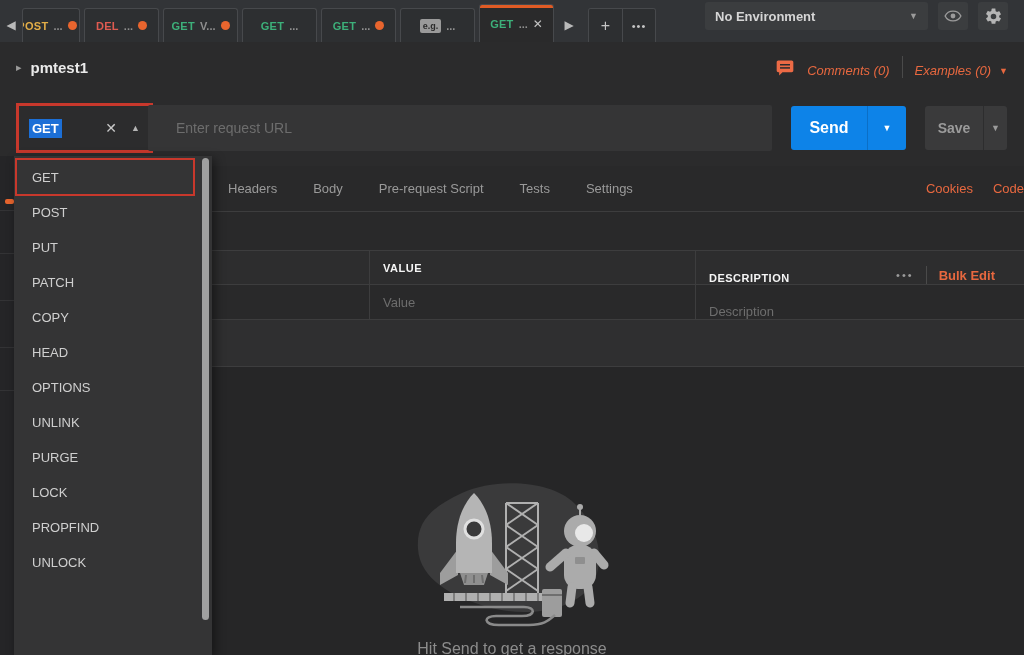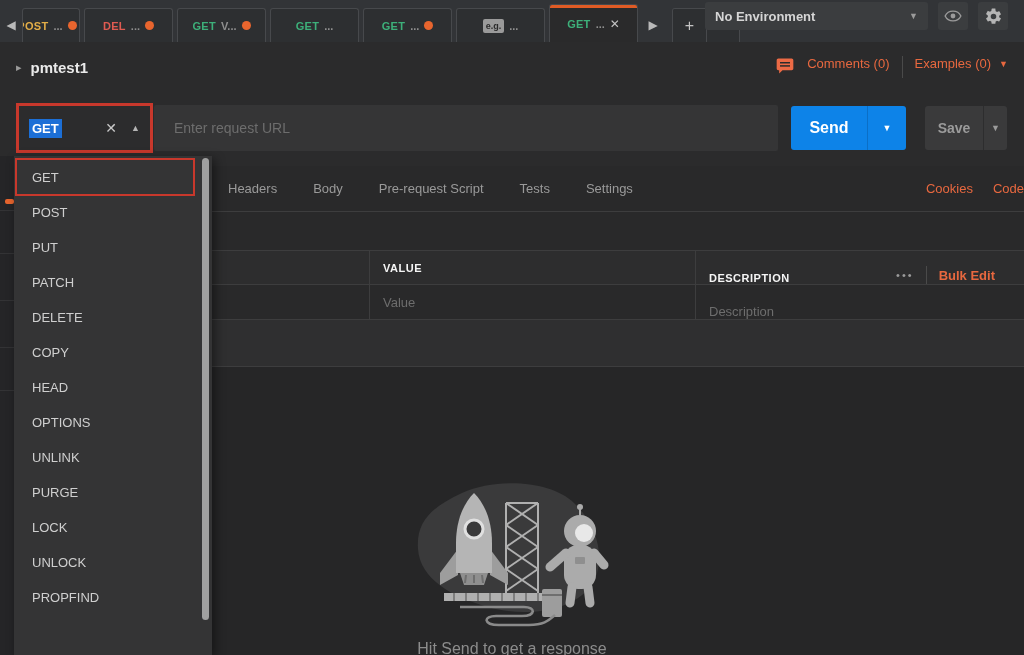--- a/index.html
+++ b/index.html
@@ -5,21 +5,21 @@
   * { margin:0; padding:0; box-sizing:border-box; }
   html,body { width:1024px; height:655px; overflow:hidden; background:#29292a;
               font-family:"Liberation Sans", sans-serif; }
   .app { position:relative; width:1024px; height:655px; background:#29292a; overflow:hidden; }
 
   
   .topbar { position:absolute; left:0; top:0; width:1024px; height:42px; background:#323437;
             display:flex; align-items:flex-end; }
   .nav-arrow { width:22px; height:34px; background:none; border:none; color:#b9b9b9; font-size:12px;
                display:flex; align-items:center; justify-content:center; cursor:pointer; margin-bottom:0; }
-  .tab { position:relative; height:34px; width:89px; background:#2d2f31; border:1px solid #47494c;
+  .tab { position:relative; height:34px; width:75px; background:#2d2f31; border:1px solid #47494c;
          border-bottom:none; border-radius:3px 3px 0 0; margin-right:4px; display:flex; align-items:center;
          justify-content:center; gap:5px; font-size:11px; font-weight:bold; color:#8f8f8f; overflow:hidden; cursor:pointer; }
   .tab.first { width:58px; }
   .tab.first .m { margin-left:-8px; }
   .tab .m { letter-spacing:.3px; }
   .m-yellow { color:#e2ad47; } .m-red { color:#df5b51; } .m-green { color:#3db07a; }
   .tab .ellip { color:#8f8f8f; font-weight:bold; }
   .tab .dot { width:9px; height:9px; border-radius:50%; background:#e8652e; }
   .tab .badge { background:#9a9a9a; color:#2b2b2b; font-size:9px; font-weight:bold; padding:2px 3px; border-radius:2px; }
   .tab.active { height:38px; background:#2a2a2b; border-color:#47494c; }
@@ -38,35 +38,35 @@
   .env-select .caret { color:#9b9b9b; font-size:9px; }
   .icon-btn { width:30px; height:28px; background:#3b3d3f; border:none; border-radius:3px; display:flex;
               align-items:center; justify-content:center; cursor:pointer; }
   .icon-btn svg { display:block; }
 
   
   .crumb-row { position:absolute; left:0; top:42px; width:1024px; height:50px; background:#2b2b2c;
                display:flex; align-items:center; padding:0 16px; }
   .crumb-caret { color:#9b9b9b; font-size:11px; margin-right:9px; cursor:pointer; }
   .crumb-title { color:#eaeaea; font-size:15px; font-weight:bold; }
-  .crumb-right { margin-left:auto; display:flex; align-items:flex-start; gap:12px; }
+  .crumb-right { margin-left:auto; display:flex; align-items:flex-end; gap:12px;font-style:italic; }
   .link-orange { color:#e8683f; font-size:13px; cursor:pointer; }
   .crumb-div { width:1px; height:22px; background:#4a4a4a; }
   .examples { display:flex; align-items:center; gap:8px; cursor:pointer; }
   .examples .caret { color:#e8683f; font-size:9px; }
 
   
   .url-row { position:absolute; left:0; top:92px; width:1024px; height:74px; background:#2b2b2c; }
   .method-box { position:absolute; left:16px; top:11px; width:137px; height:50px; background:#2c2c2d;
                 border:3px solid #c8382c; display:flex; align-items:center; padding:0 10px; cursor:pointer; }
   .method-box .sel { background:#1c6fd6; color:#ffffff; font-size:13px; font-weight:bold; padding:2px 3px; }
   .method-box .clear { margin-left:auto; color:#c9c9c9; font-size:14px; cursor:pointer; }
   .method-box .caret-up { margin-left:14px; color:#b5b5b5; font-size:9px; cursor:pointer; }
-  .url-input { position:absolute; left:154px; top:13px; width:624px; height:46px; background:#353536; border:none;
-               border-radius:2px; color:#d8d8d8; font-size:14px; padding:0 20px; outline:none;
+  .url-input { position:absolute; left:148px; top:13px; width:624px; height:46px; background:#353536; border:none;
+               border-radius:2px; color:#d8d8d8; font-size:14px; padding:0 28px; outline:none;
                font-family:"Liberation Sans", sans-serif; }
   .url-input::placeholder { color:#6d6d6d; }
   .send-split { position:absolute; left:791px; top:14px; height:44px; display:flex; border-radius:3px; overflow:hidden; }
   .send-main { width:76px; background:#0d83e8; border:none; color:#ffffff; font-size:16px; font-weight:bold; cursor:pointer; }
   .send-caret { width:39px; background:#0d83e8; border:none; border-left:1px solid #0b6fc6; color:#ffffff;
                 font-size:9px; cursor:pointer; }
   .save-split { position:absolute; left:925px; top:14px; height:44px; display:flex; border-radius:3px; overflow:hidden; }
   .save-main { width:58px; background:#3a3a3b; border:none; color:#9b9b9b; font-size:14px; font-weight:bold; cursor:pointer; }
   .save-caret { width:24px; background:#3a3a3b; border:none; border-left:1px solid #2d2d2e; color:#9b9b9b;
                 font-size:9px; cursor:pointer; }
@@ -350,26 +350,25 @@
     <div class="hline" style="top:144px;"></div>
     <div class="hline" style="top:191px;"></div>
     <div class="hline" style="top:234px;"></div>
   </div>
 
   <div class="method-dropdown">
     <div class="dd-item">GET</div>
     <div class="dd-item">POST</div>
     <div class="dd-item">PUT</div>
     <div class="dd-item">PATCH</div>
-    <div class="dd-item">DELETE</div>
     <div class="dd-item">COPY</div>
     <div class="dd-item">HEAD</div>
     <div class="dd-item">OPTIONS</div>
     <div class="dd-item">UNLINK</div>
     <div class="dd-item">PURGE</div>
     <div class="dd-item">LOCK</div>
+    <div class="dd-item">PROPFIND</div>
     <div class="dd-item">UNLOCK</div>
-    <div class="dd-item">PROPFIND</div>
     <div class="dd-annotation"></div>
     <div class="dd-scrollthumb"></div>
   </div>
 
 </div>
 
 </body></html>

